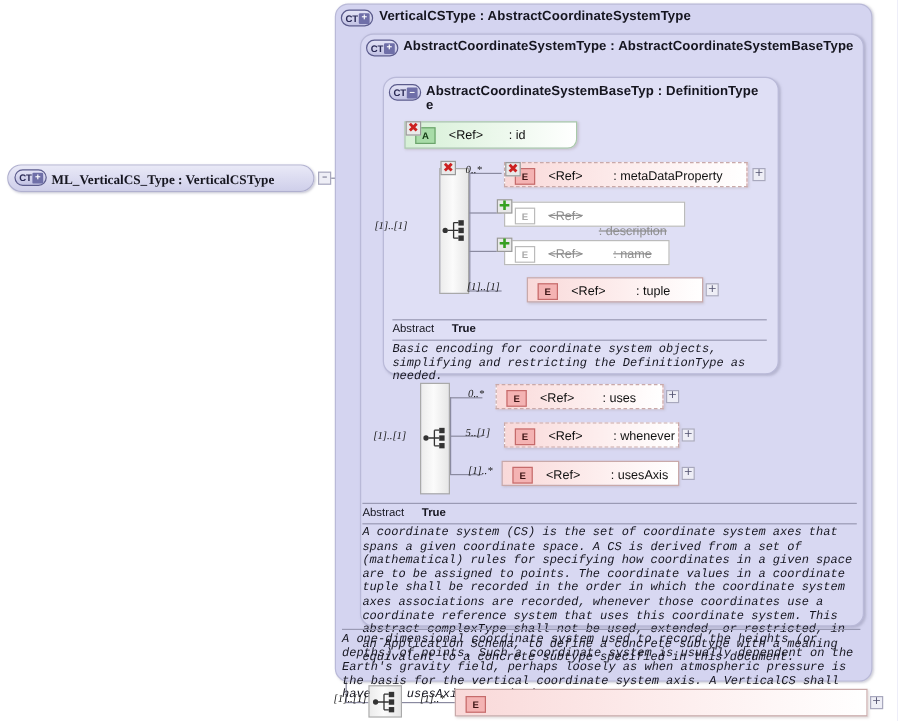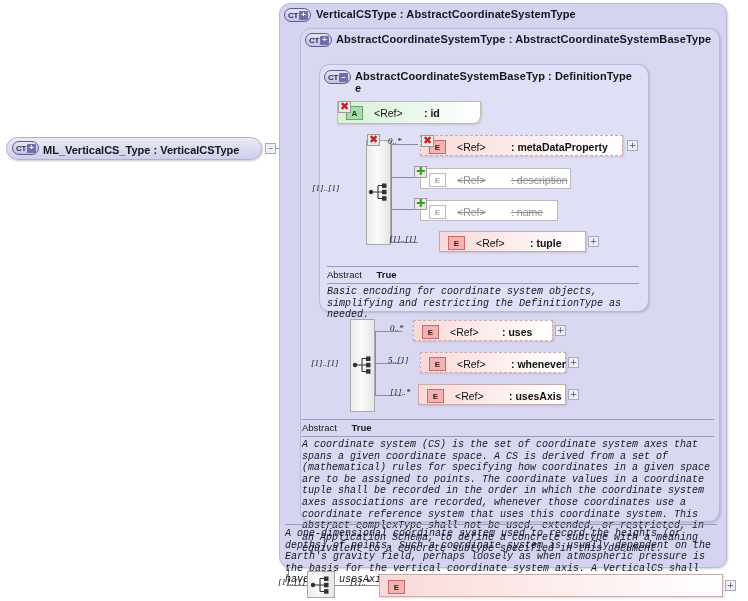--- a/index.html
+++ b/index.html
@@ -58,39 +58,39 @@
   .rootnode{
     position:absolute;
     background:linear-gradient(#e9e9f7,#cfcfea);
     border:1px solid #b0b0cf;
     border-radius:13px;
     box-shadow:1px 1px 2px rgba(120,120,150,.4);
     box-sizing:border-box;
   }
   .rootnode .txt{
     position:absolute;left:36px;top:6px;
-    font-size:11px;font-weight:bold;color:#15151f;white-space:nowrap;
+    font-size:11px;font-weight:bold;color:#15151f;white-space:nowrap;font-family:Liberation Serif, serif;
   }
 
   
   .row{
     position:absolute;
     box-sizing:border-box;
     border:1px solid #c9a9a9;
     background:linear-gradient(90deg,#f9d9d9 0%,#fdeeee 55%,#ffffff 100%);
     box-shadow:1px 1px 2px rgba(150,130,130,.30);
   }
   .row.dashed{border-style:dashed;}
   .row .rref{
     position:absolute;left:36px;top:5px;
     font-size:10.5px;color:#101010;white-space:nowrap;font-weight:normal;
   }
   .row .rname{
     position:absolute;top:5px;
-    font-size:10.5px;font-weight:bold;color:#101010;white-space:nowrap;
+    font-size:10.5px;font-weight:normal;color:#101010;white-space:nowrap;
   }
   
   .eicon{
     position:absolute;left:8px;top:4px;
     width:17px;height:14px;
     border:1px solid #c56b6b;background:#f4b3b3;
     font-size:8px;font-weight:bold;color:#3c1414;
     text-align:center;line-height:13px;box-sizing:border-box;
   }
   
@@ -262,21 +262,21 @@
   <span class="eicon">E</span>
   <span class="rref">&lt;Ref&gt;</span>
   <span class="rname" style="left:90px;">: metaDataProperty</span>
 </div>
 <div class="xmark abs" style="left:421px;top:135px;">✖</div>
 <div class="expbtn abs" style="left:627px;top:140px;">+</div>
 
 <div class="row prohib abs" style="left:420px;top:168px;width:151px;height:21px;">
   <span class="eicon">E</span>
   <span class="rref">&lt;Ref&gt;</span>
-  <span class="rname" style="left:90px;">: description</span>
+  <span class="rname" style="left:78px;margin-top:13px;">: description</span>
 </div>
 <div class="plusmark abs" style="left:414px;top:166px;">✚</div>
 
 <div class="row prohib abs" style="left:420px;top:200px;width:138px;height:21px;">
   <span class="eicon">E</span>
   <span class="rref">&lt;Ref&gt;</span>
   <span class="rname" style="left:90px;">: name</span>
 </div>
 <div class="plusmark abs" style="left:414px;top:198px;">✚</div>
 

